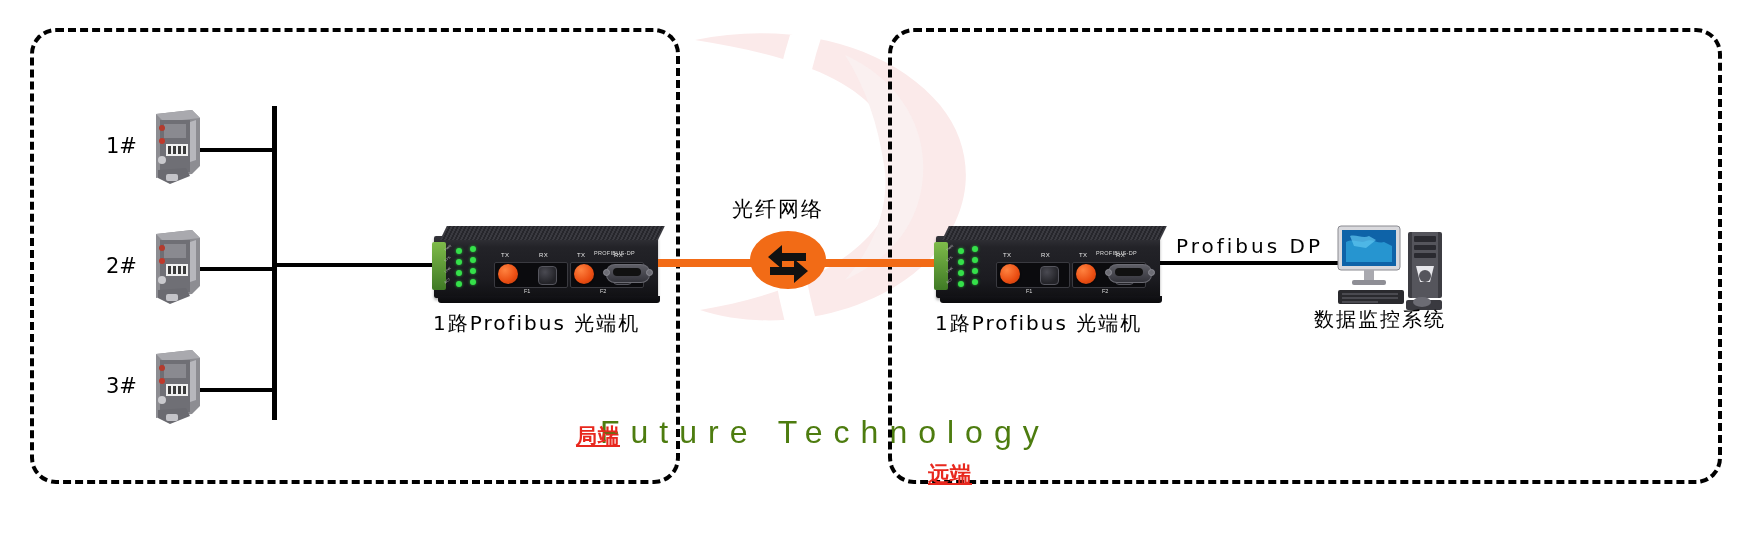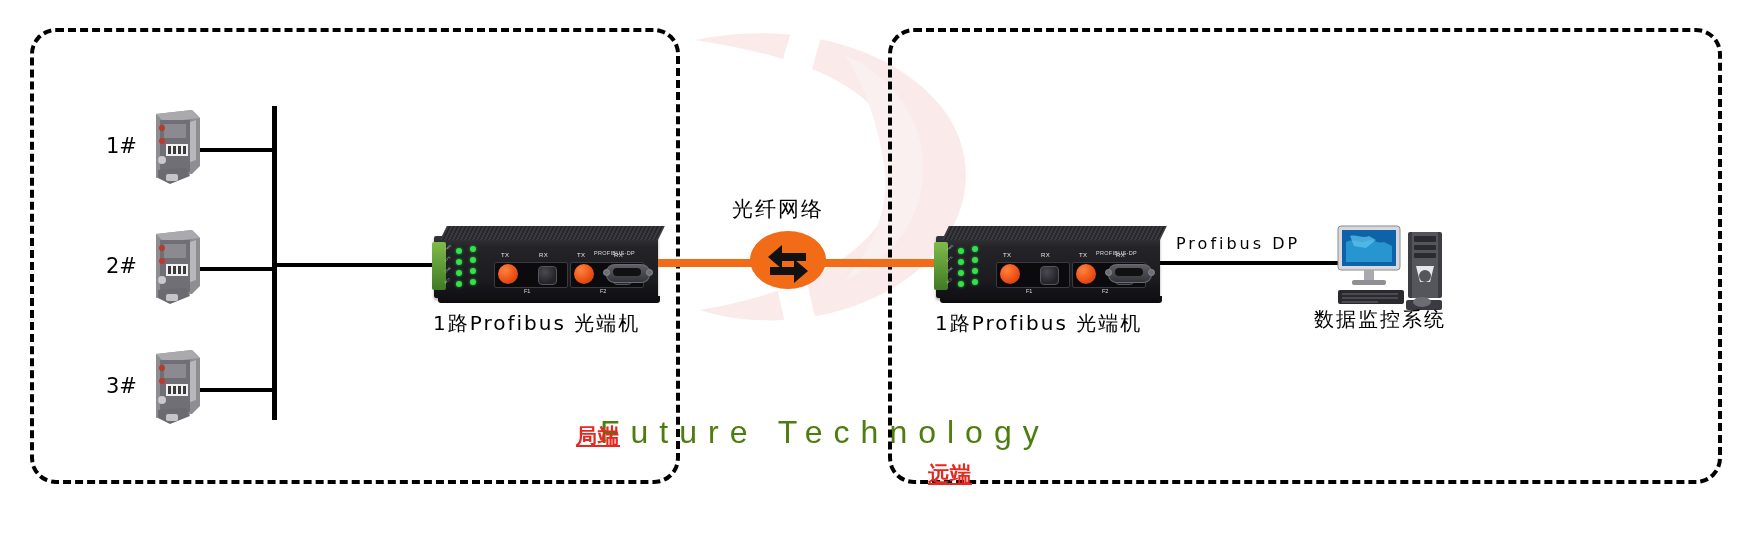--- a/index.html
+++ b/index.html
@@ -86,21 +86,21 @@
   #fiber-a{left:658px;top:259px;width:100px;}
   #fiber-b{left:818px;top:259px;width:122px;}
   #cloud{position:absolute;left:750px;top:231px;width:76px;height:58px;
     background:#f26b16;border-radius:50%;}
   #cloud svg{position:absolute;left:0;top:0;}
   #fiber-label{position:absolute;left:732px;top:195px;font-size:21px;color:#000;
     letter-spacing:2px;font-family:"DejaVu Sans",sans-serif;white-space:nowrap;}
 
   
   #copper{position:absolute;left:1160px;top:261px;width:180px;height:4px;background:#000;}
-  #copper-label{position:absolute;left:1176px;top:234px;font-size:16px;color:#000;
+  #copper-label{position:absolute;left:1176px;top:234px;font-size:20px;color:#000;
     letter-spacing:3px;font-family:"DejaVu Sans",sans-serif;white-space:nowrap;}
 
   
   #pc{position:absolute;left:1336px;top:222px;width:118px;height:92px;}
   #pc-caption{position:absolute;left:1314px;top:306px;font-size:20px;color:#000;
     letter-spacing:2px;white-space:nowrap;font-family:"DejaVu Sans",sans-serif;}
 </style>
 </head>
 <body>
 

